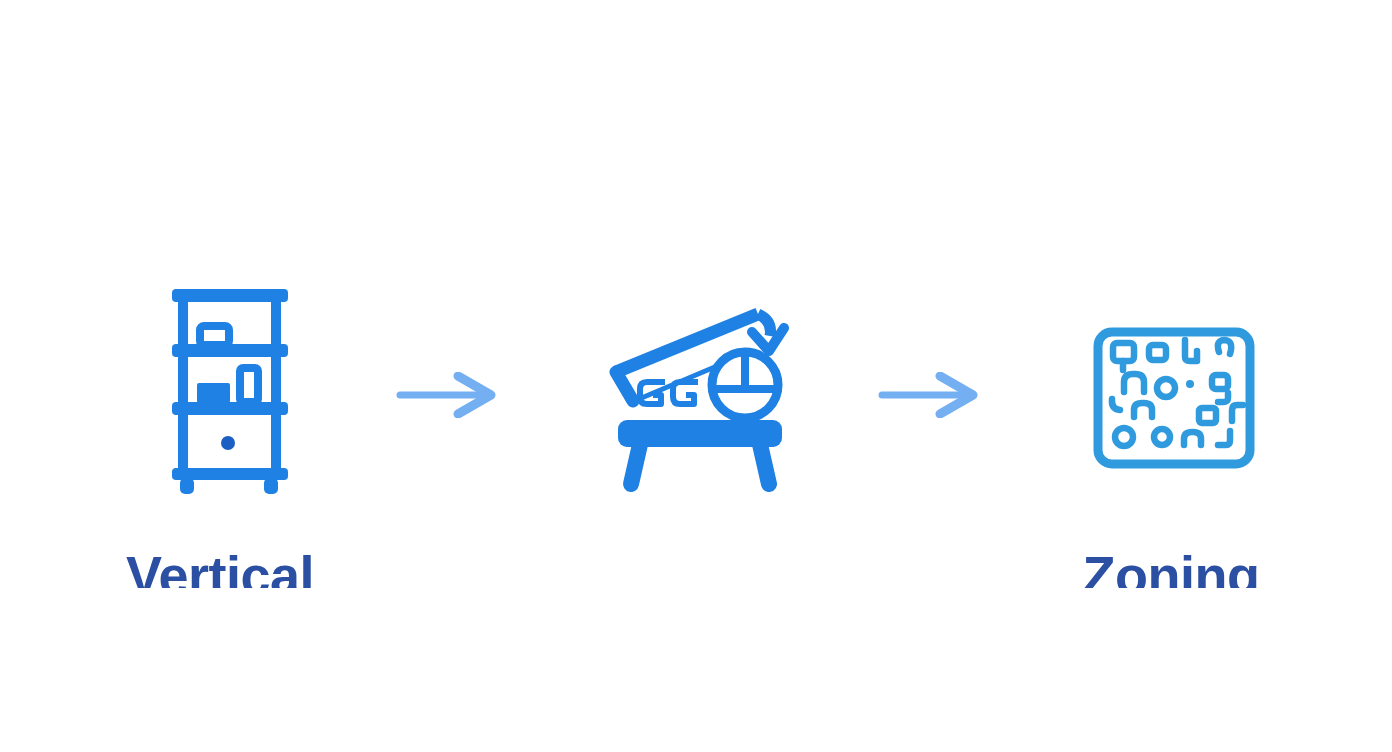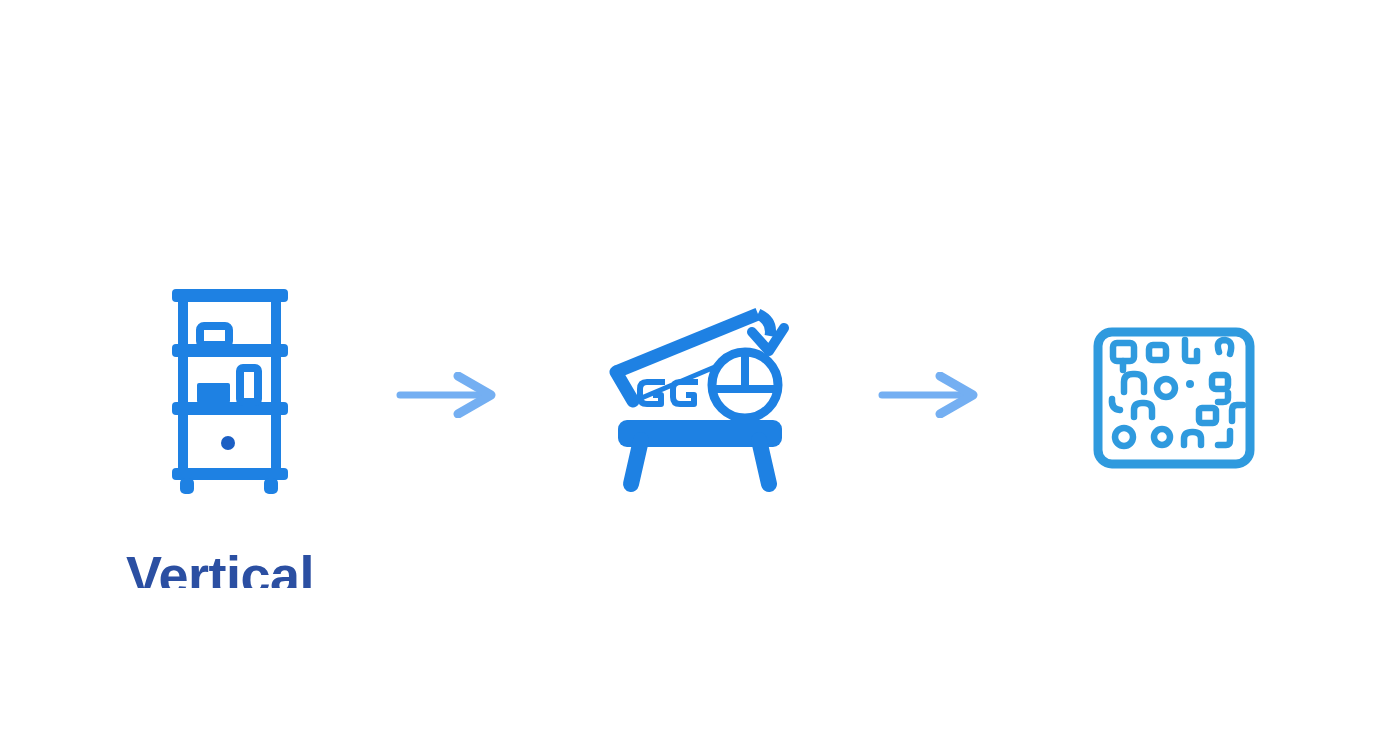--- a/index.html
+++ b/index.html
@@ -119,14 +119,15 @@
         <rect x="106" y="81" width="17" height="15" rx="3"></rect>
         <path d="M139,94 L139,83 Q139,78 144,78 L150,78"></path>
 
         <circle cx="31" cy="110" r="9"></circle>
         <circle cx="69" cy="110" r="8"></circle>
         <path d="M91,118 L91,112 Q91,105 99,105 L100,105 Q108,105 108,112 L108,118"></path>
         <path d="M125,118 L133,118 Q137,118 137,113 L137,104"></path>
       </g>
     </svg>
   </div>
+  <div class="step-label" style="left:1021px;">Zoning</div>
 
 </div>
 
 </body></html>

